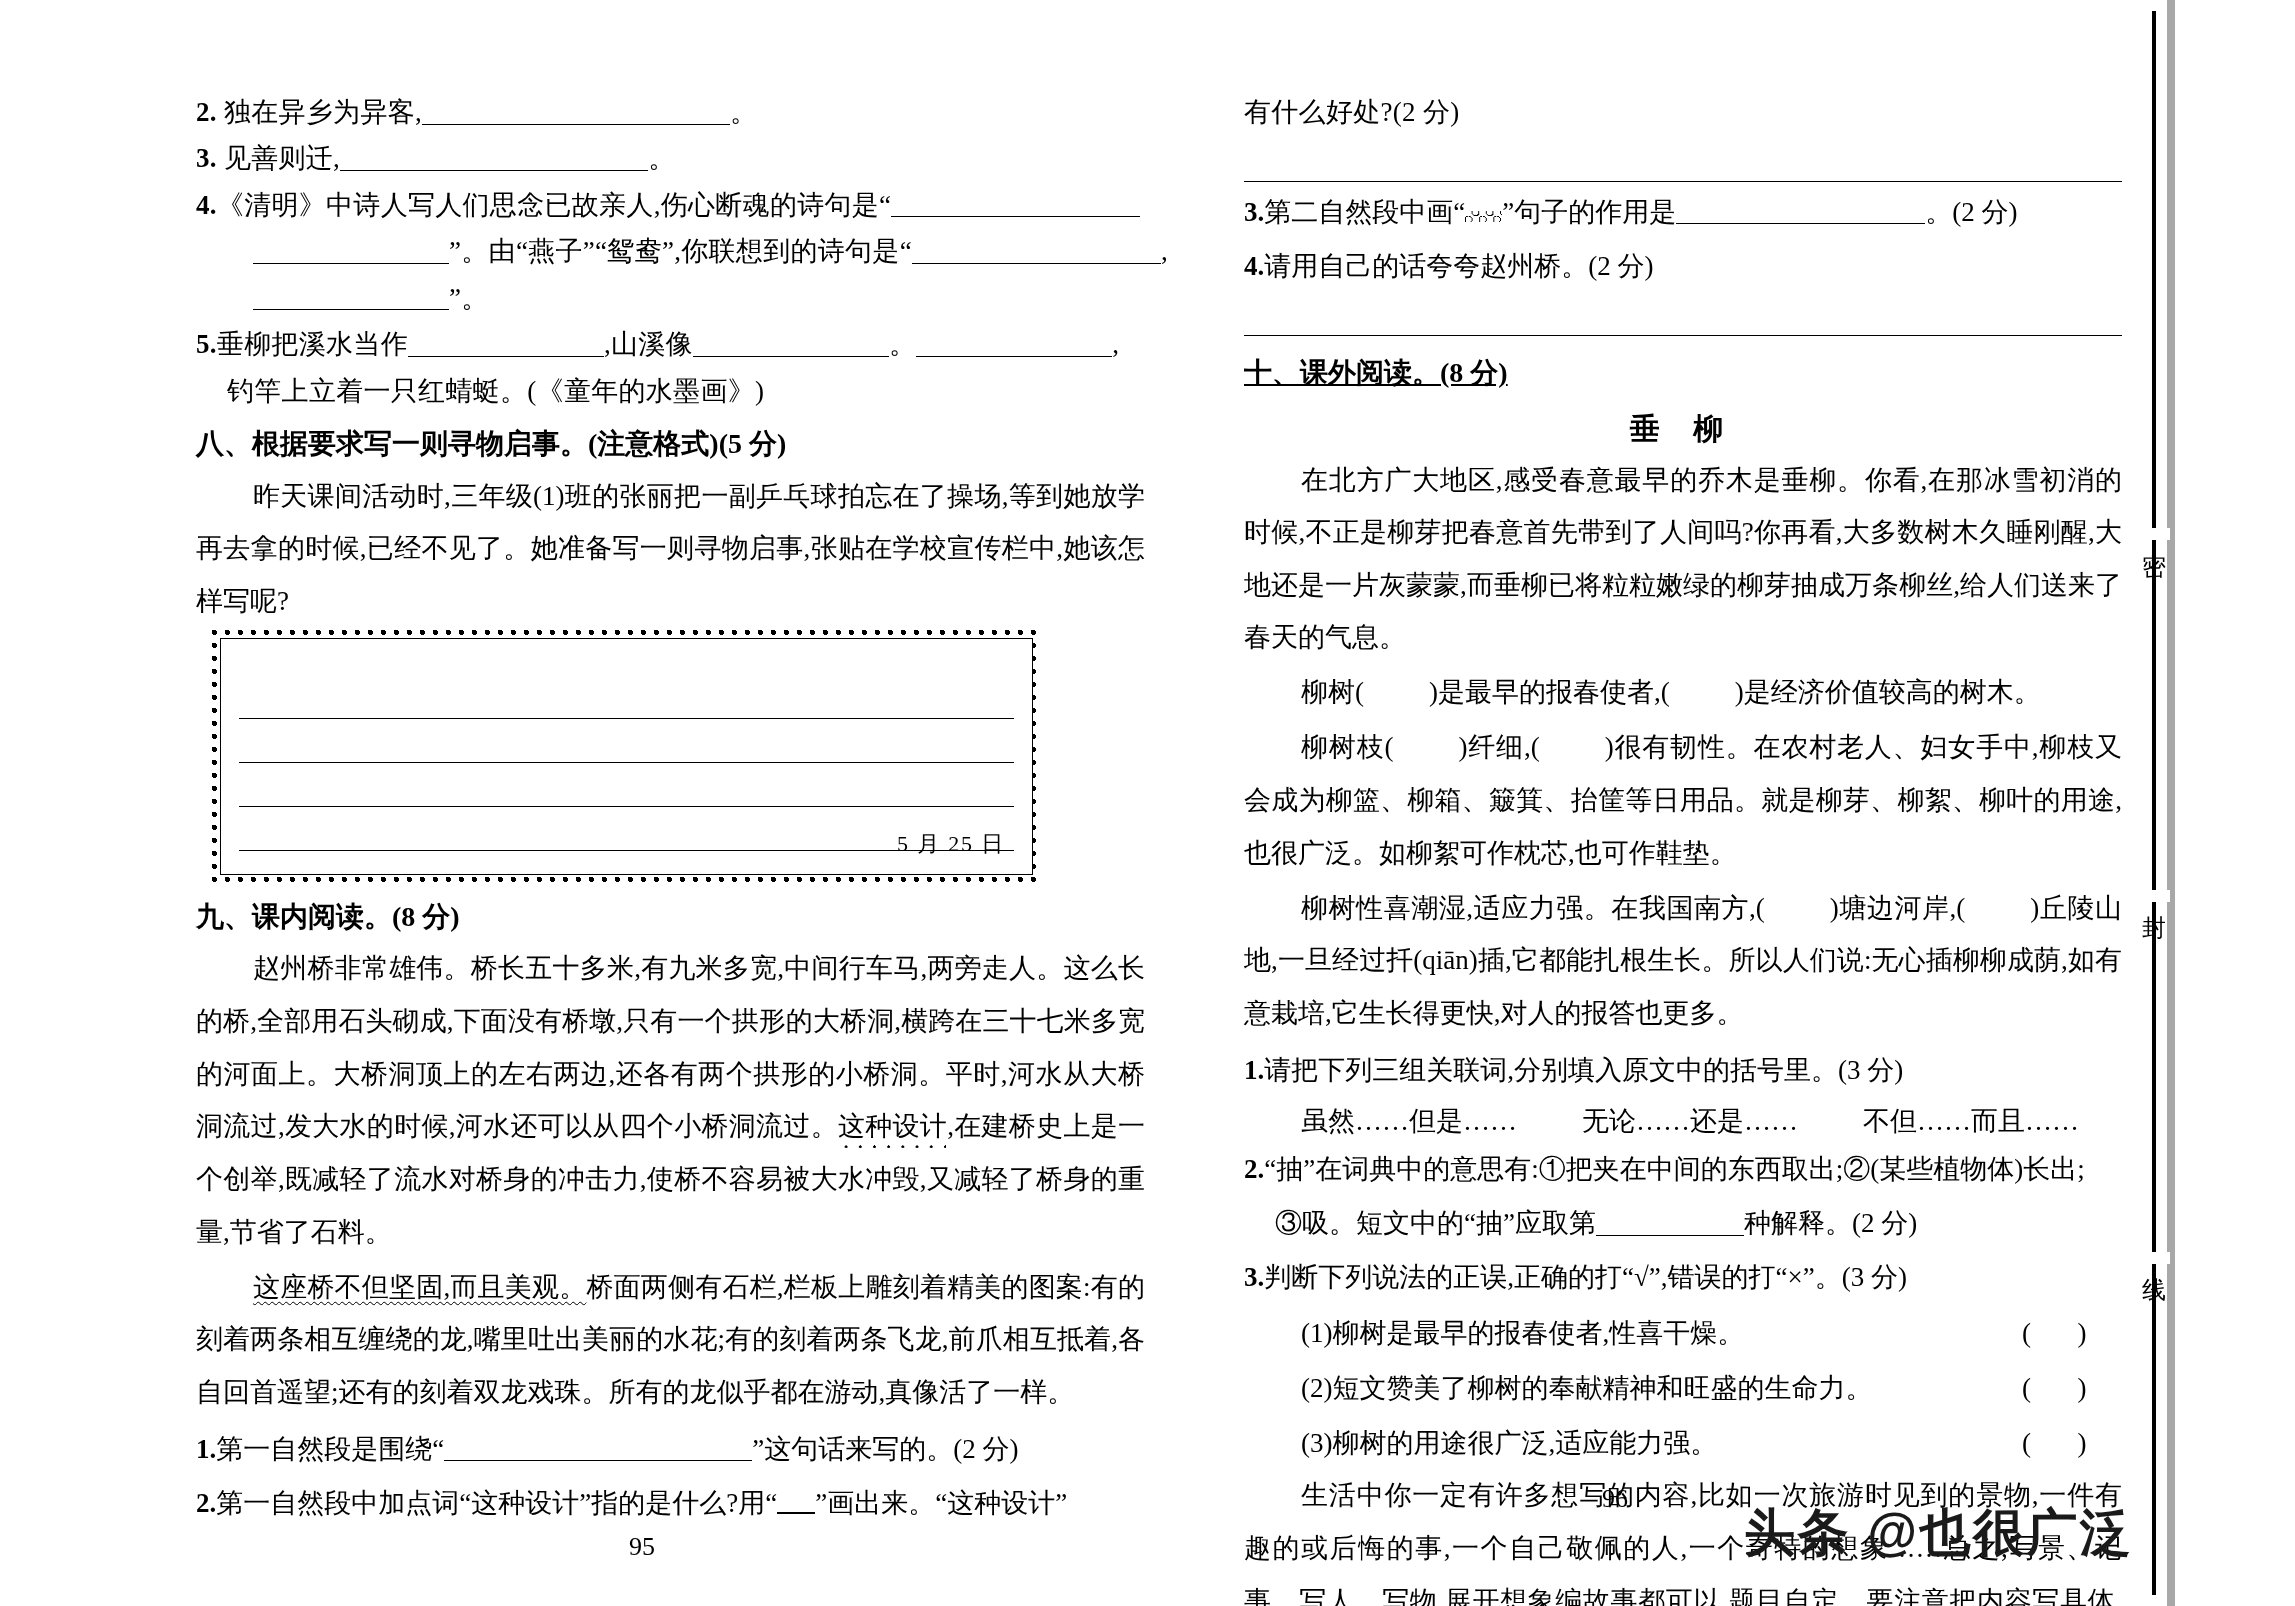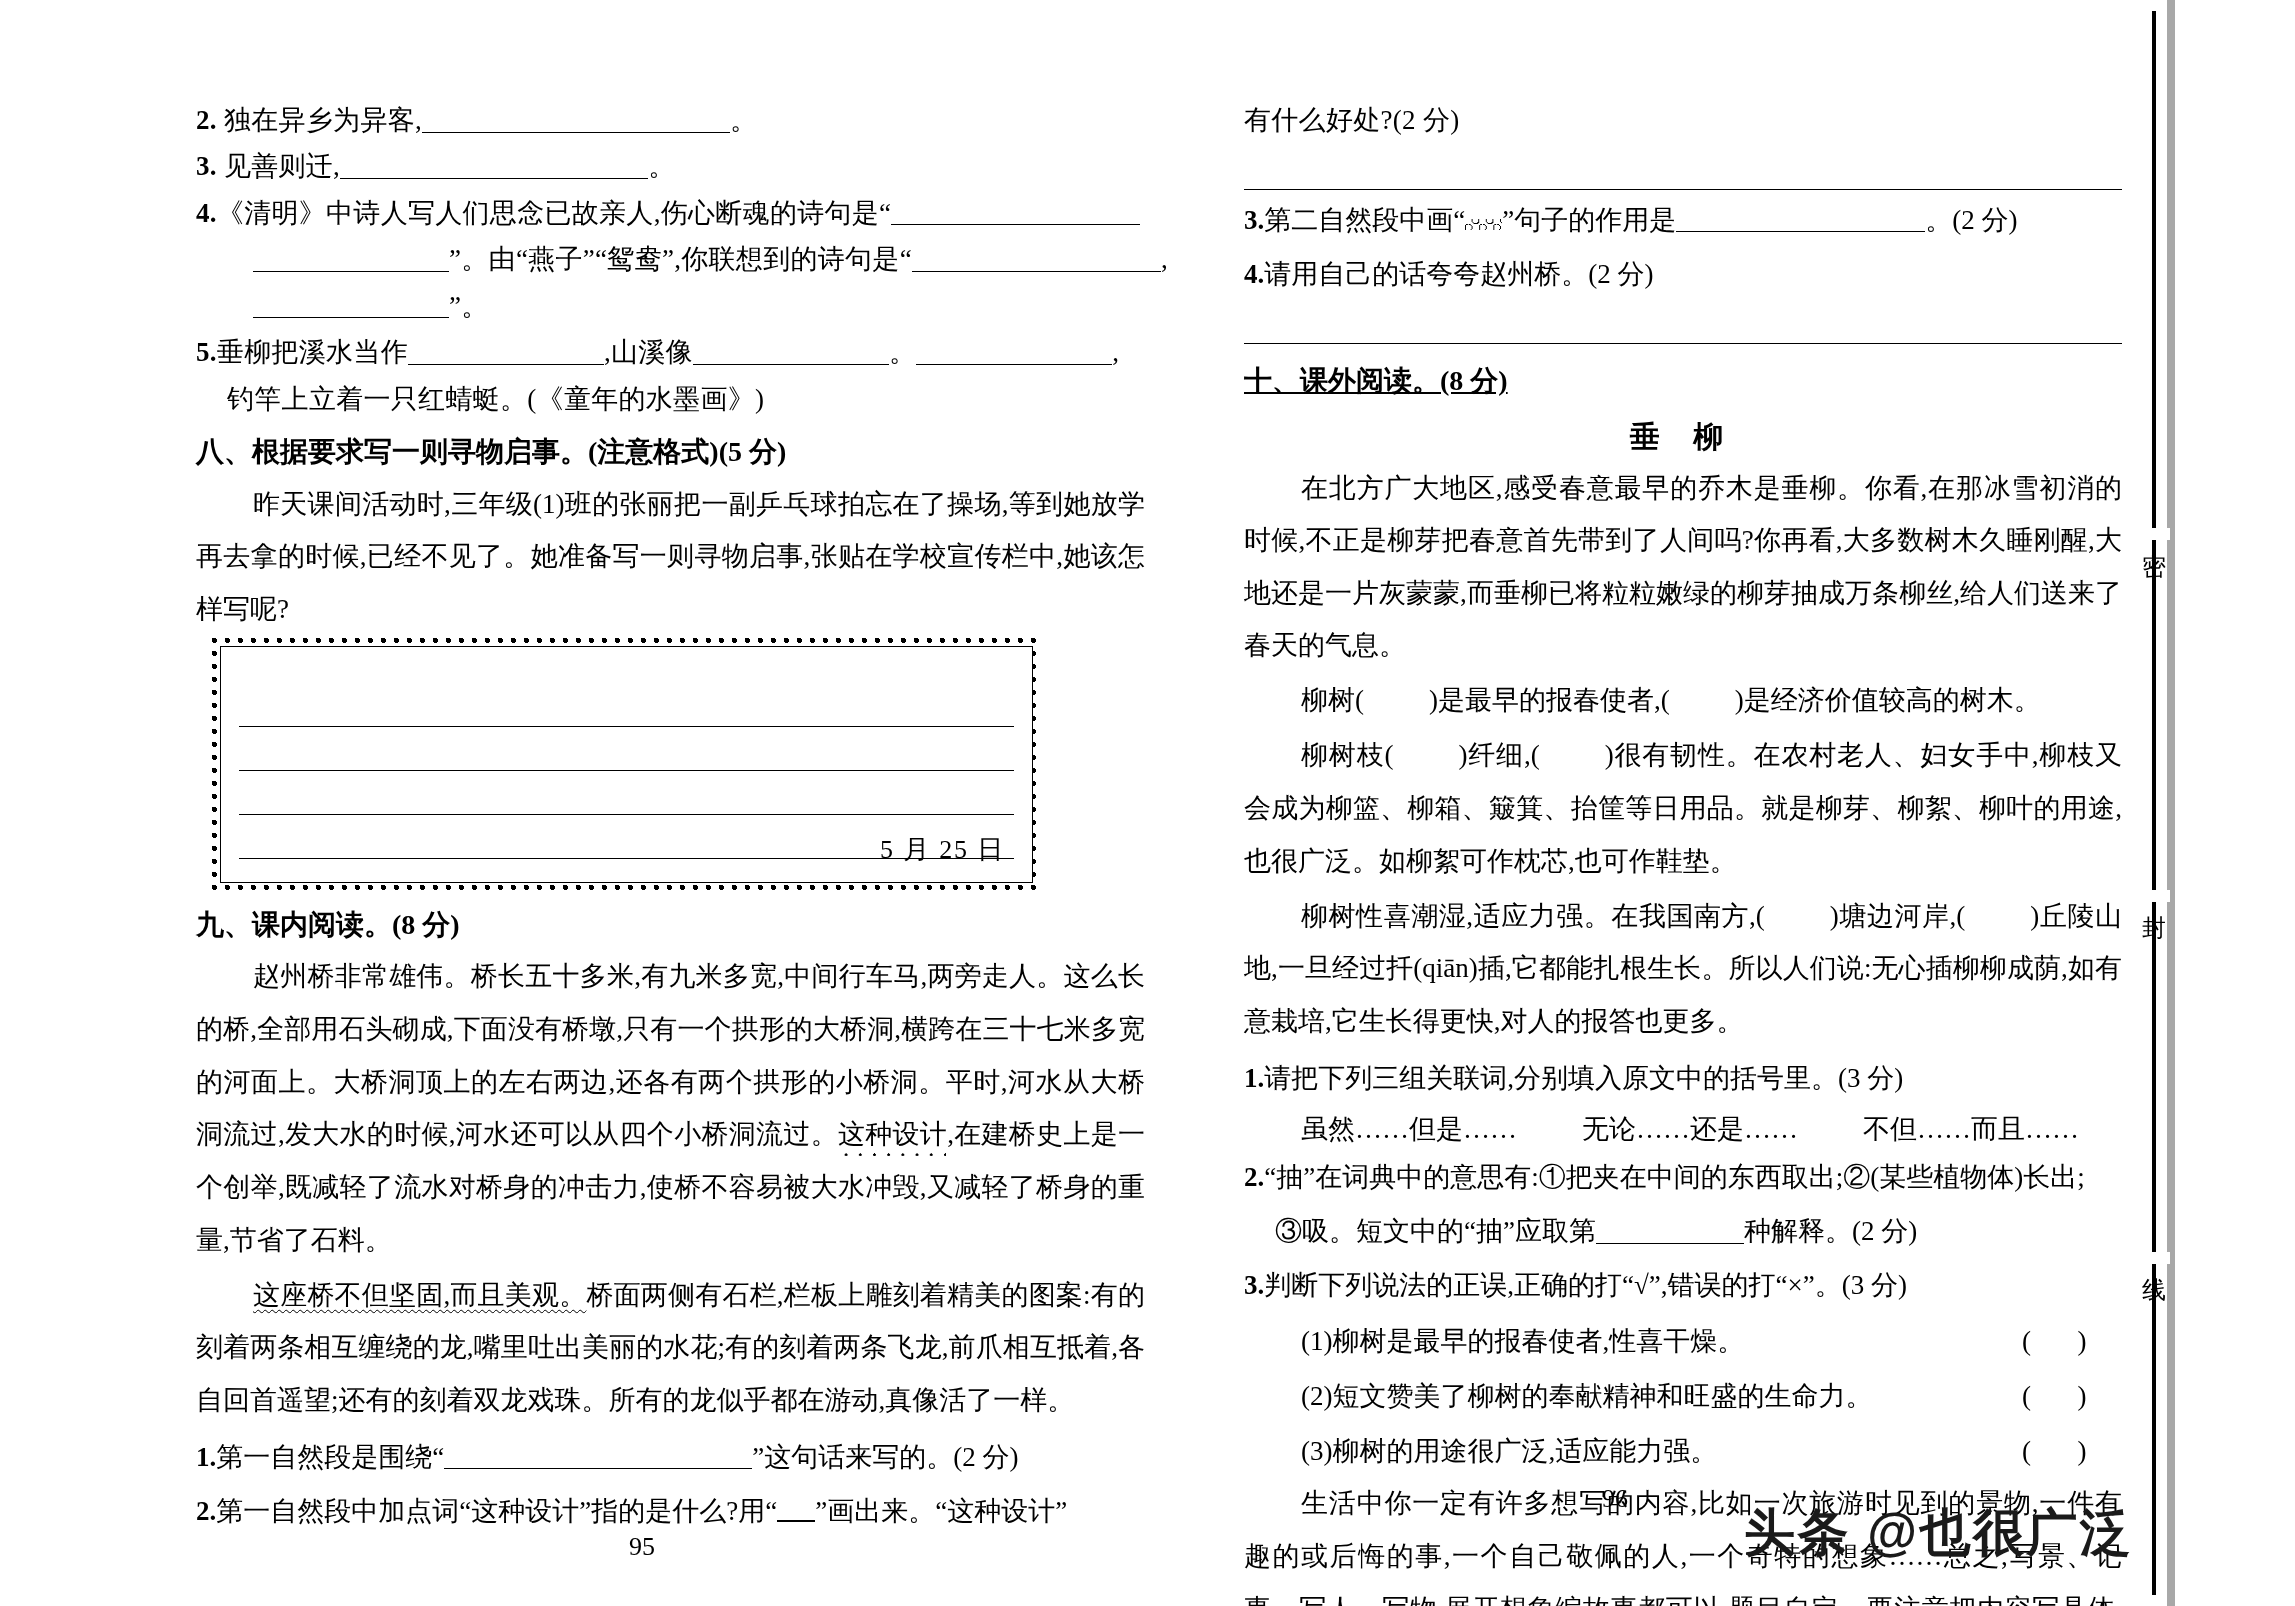--- a/index.html
+++ b/index.html
@@ -10,21 +10,21 @@
     position:relative;
     overflow:hidden;
   }
   .page{position:absolute;inset:0;}
 
   
   .col{position:absolute;top:0;height:1607px;}
   .col-left{left:0;width:1163px;}
   .col-right{left:1131px;width:1008px;}
 
-  .inner{position:absolute;margin-top:8px;}
+  .inner{position:absolute;}
   .col-left .inner{left:196px;top:89px;width:949px;}
   .col-right .inner{left:113px;top:89px;width:878px;}
 
   
   .line{
     font-size:27px;
     line-height:1.72;
     letter-spacing:0.3px;
     white-space:nowrap;
   }
@@ -129,21 +129,21 @@
       linear-gradient(#000,#000) bottom/100% 12px no-repeat,
       linear-gradient(#000,#000) left/12px 100% no-repeat,
       linear-gradient(#000,#000) right/12px 100% no-repeat;
     pointer-events:none;
   }
   .notice-lines{position:absolute;left:18px;right:18px;top:36px;}
   .notice-line{border-bottom:1.8px solid #000;height:43px;}
   .notice-date{
     position:absolute;
     right:27px;bottom:15.4px;
-    font-size:26px;
+    font-size:22px;
     letter-spacing:1.8px;
   }
   .art-title{
     font-size:30px;font-weight:bold;letter-spacing:13px;
     text-align:center;margin:13px 0 3.6px 0;font-family:Liberation Serif, serif;
   }
 
   
   .judge{
     display:flex;align-items:baseline;justify-content:space-between;

